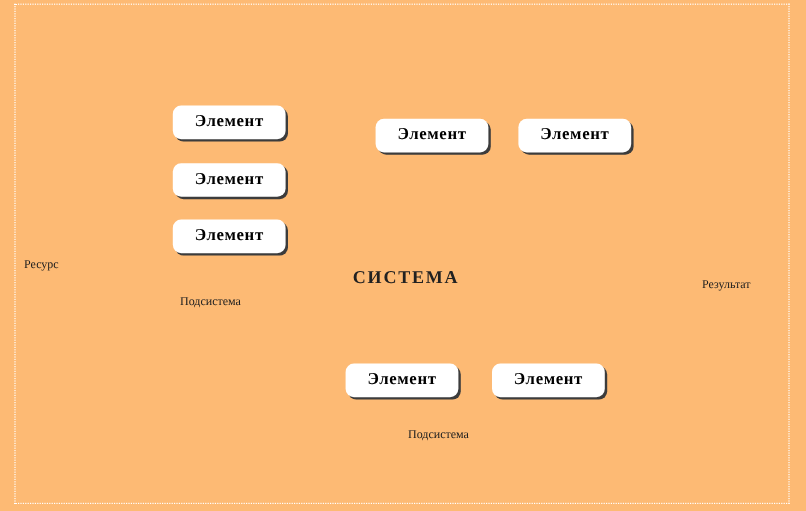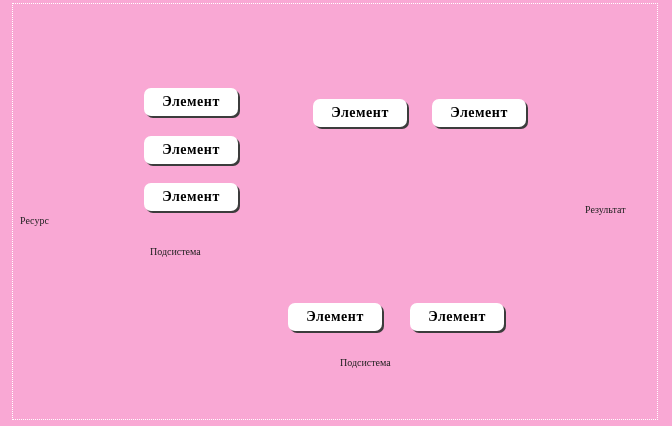--- a/index.html
+++ b/index.html
@@ -8,21 +8,21 @@
     width: 672px;
     height: 426px;
     background: #000000;
     overflow: hidden;
     font-family: "Liberation Serif", serif;
   }
   .canvas {
     position: relative;
     width: 672px;
     height: 426px;
-    background: #f9a8d4;
+    background: #fdba74;
   }
   .dotted-frame {
     position: absolute;
     left: 12px;
     top: 3px;
     width: 646px;
     height: 417px;
     border: 1px dotted #ffffff;
     box-sizing: border-box;
   }
@@ -54,21 +54,21 @@
   }
   
   #box-a1 { left: 144px; top: 88px; }
   #box-a2 { left: 144px; top: 136px; }
   #box-a3 { left: 144px; top: 183px; }
   #box-b1 { left: 313px; top: 99px; }
   #box-b2 { left: 432px; top: 99px; }
   #box-c1 { left: 288px; top: 303px; }
   #box-c2 { left: 410px; top: 303px; }
   #lbl-input  { left: 20px;  top: 215px; }
-  #lbl-output { left: 585px; top: 204px; }
+  #lbl-output { left: 585px; top: 232px; }
   #lbl-system { left: 294px; top: 224px; }
   #lbl-subsystem-top    { left: 150px; top: 246px; }
   #lbl-subsystem-bottom { left: 340px; top: 357px; }
 </style>
 </head>
 <body>
 
 <div class="canvas">
 
   <div class="dotted-frame"></div>
@@ -77,17 +77,18 @@
   <div class="el-box" id="box-a2">Элемент</div>
   <div class="el-box" id="box-a3">Элемент</div>
 
   <div class="el-box" id="box-b1">Элемент</div>
   <div class="el-box" id="box-b2">Элемент</div>
 
   <div class="el-box" id="box-c1">Элемент</div>
   <div class="el-box" id="box-c2">Элемент</div>
 
   <div class="lbl" id="lbl-input">Ресурс</div>
+  <div class="lbl lbl-system" id="lbl-system">СИСТЕМА</div>
   <div class="lbl" id="lbl-output">Результат</div>
   <div class="lbl" id="lbl-subsystem-top">Подсистема</div>
   <div class="lbl" id="lbl-subsystem-bottom">Подсистема</div>
 
 </div>
 
 </body></html>

